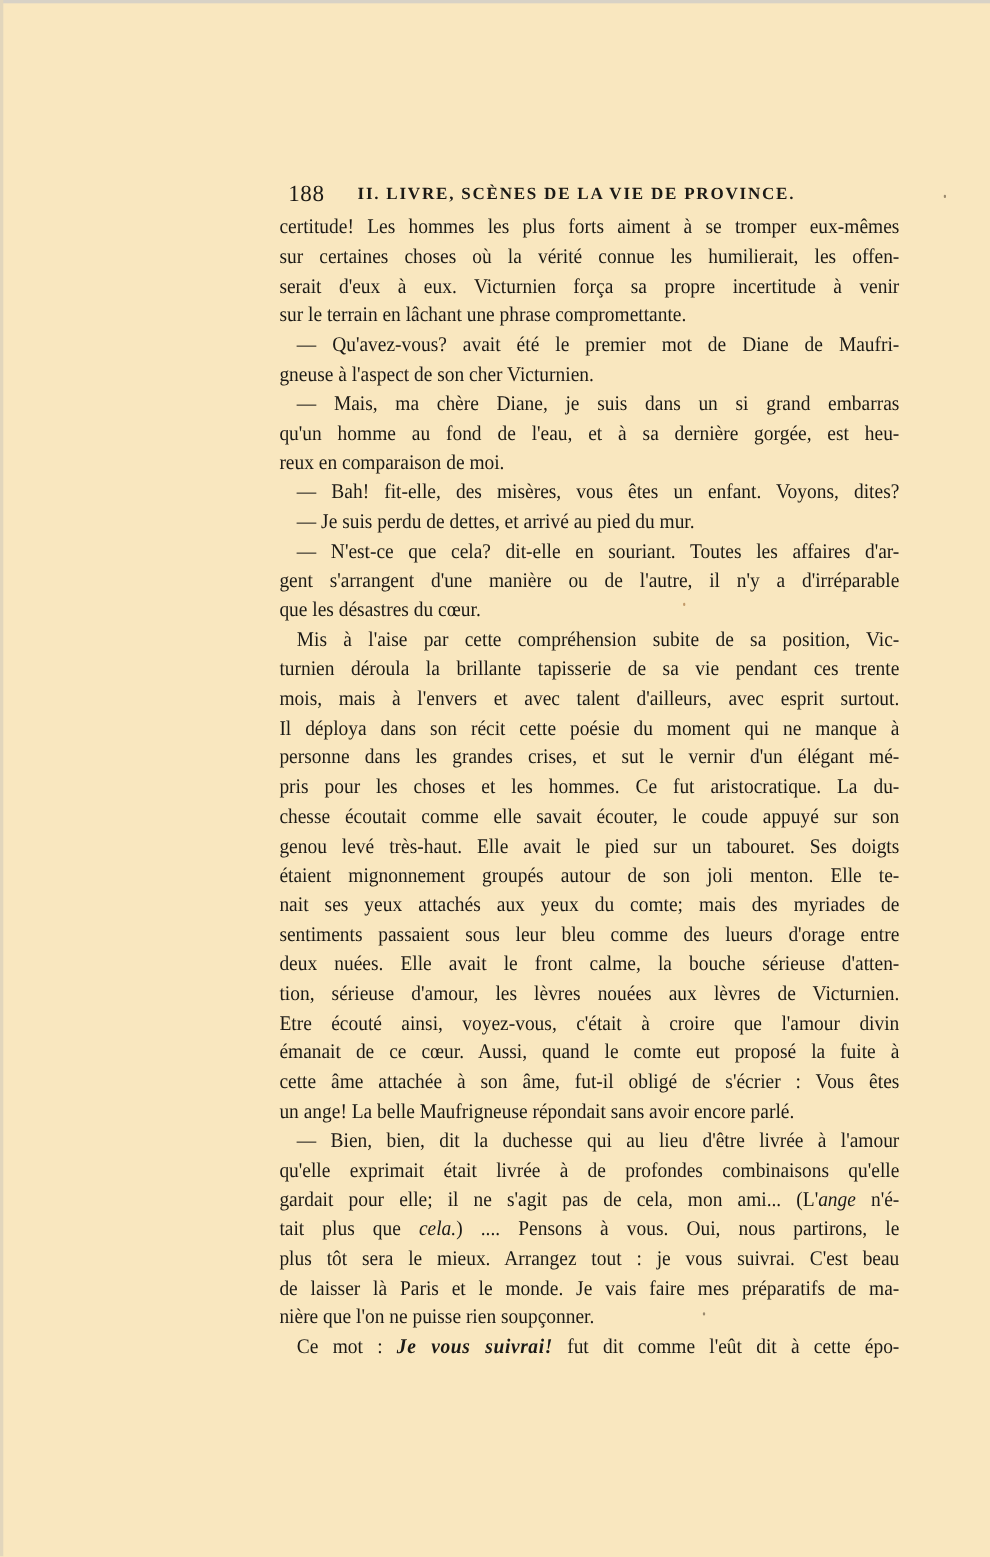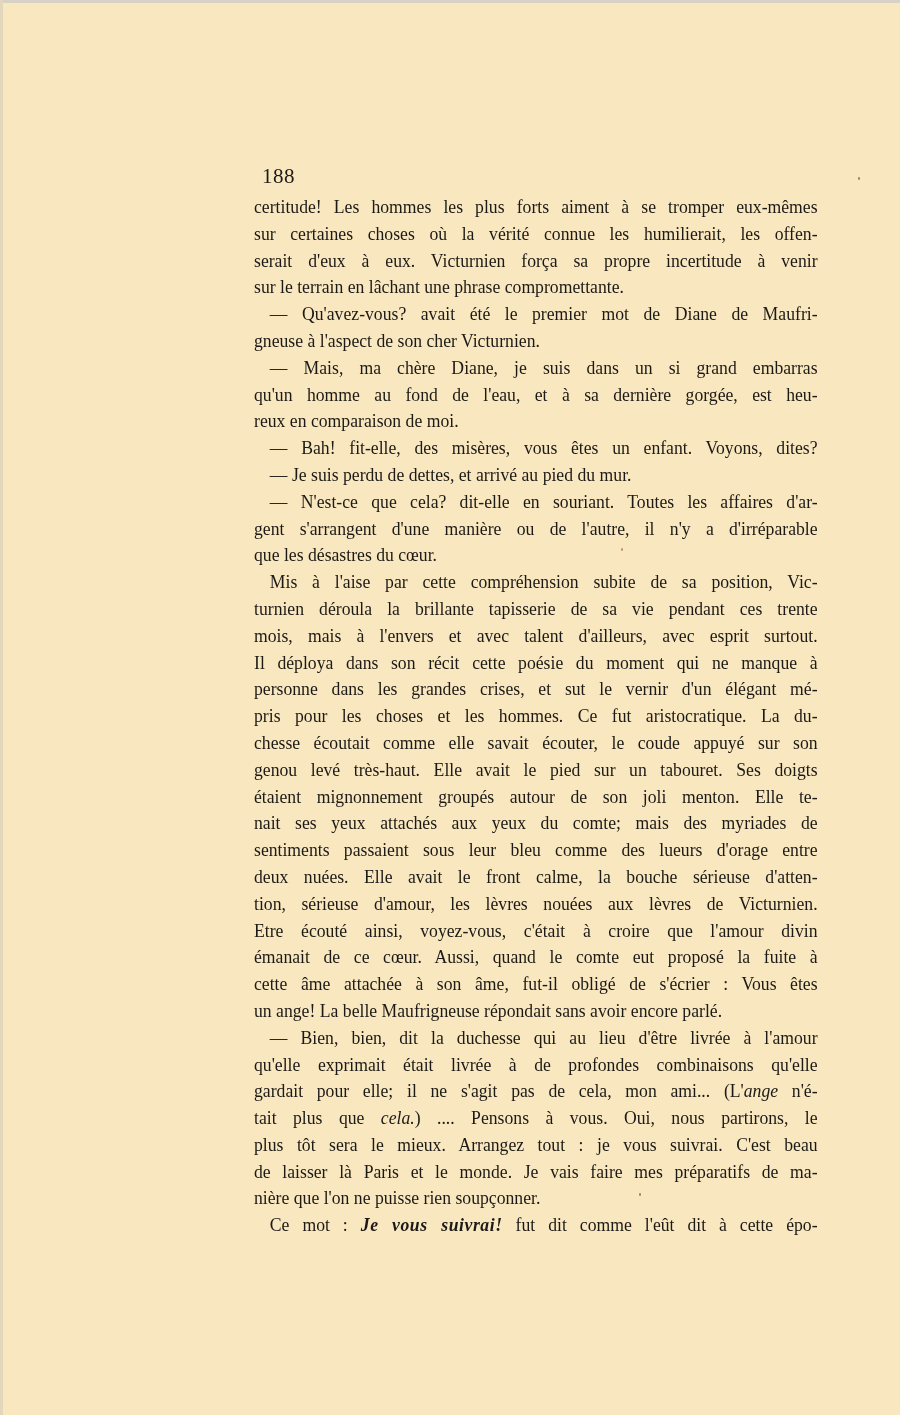--- a/index.html
+++ b/index.html
@@ -97,20 +97,21 @@
 
 <div class="page-edge-top"></div>
 <div class="page-edge-left"></div>
 
 <div class="speck" style="left:858px; top:177px;"></div>
 <div class="speck" style="left:621px; top:548px; background:#c29a6a;"></div>
 <div class="speck" style="left:639px; top:1193px;"></div>
 
 <div class="running-head">
   <span class="page-number">188</span>
+  <span class="head-title">II. LIVRE, SCÈNES DE LA VIE DE PROVINCE.</span>
 </div>
 
 <div class="text-block" id="text-block">
     <div class="line">certitude! Les hommes les plus forts aiment à se tromper eux-mêmes</div>
     <div class="line">sur certaines choses où la vérité connue les humilierait, les offen-</div>
     <div class="line">serait d'eux à eux. Victurnien força sa propre incertitude à venir</div>
     <div class="line last">sur le terrain en lâchant une phrase compromettante.</div>
     <div class="line indent">— Qu'avez-vous? avait été le premier mot de Diane de Maufri-</div>
     <div class="line last">gneuse à l'aspect de son cher Victurnien.</div>
     <div class="line indent">— Mais, ma chère Diane, je suis dans un si grand embarras</div>

